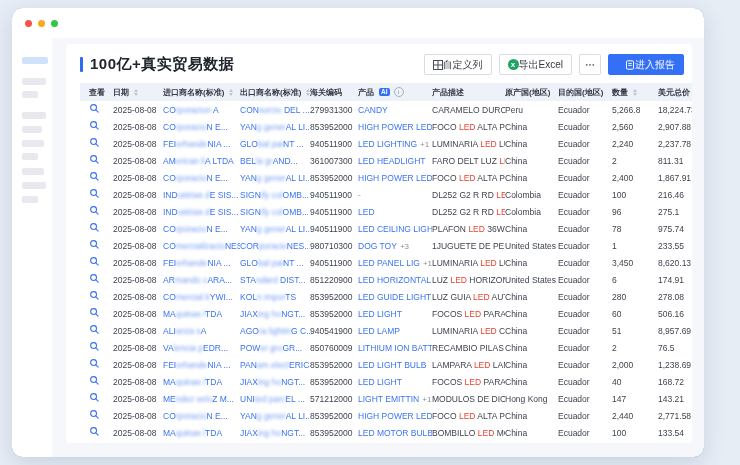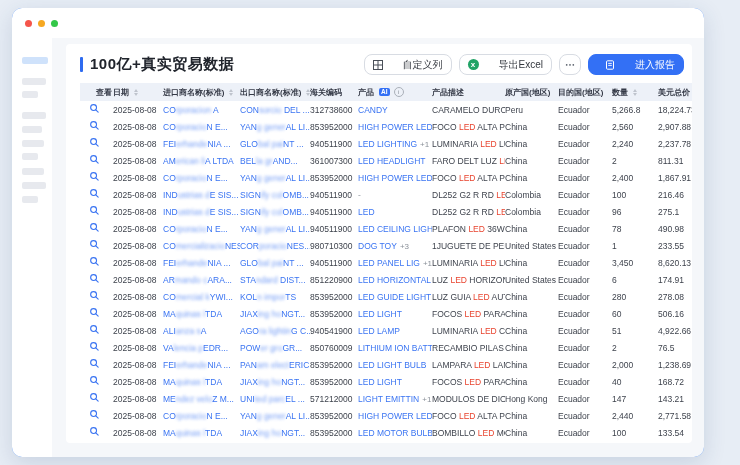--- a/index.html
+++ b/index.html
@@ -15,22 +15,22 @@
   .sidebar{width:40px;flex:0 0 40px;background:#fff;padding:19px 0 0 10px;box-sizing:border-box;}
   .sbar{height:7px;border-radius:2px;background:#e7e9ee;}
   .sbar.active{background:#cfe2fb;}
   .main{flex:1;background:#f5f7fa;padding:6px 12px 14px 14px;min-width:0;box-sizing:border-box;}
   .card{background:#fff;border-radius:4px;height:100%;box-sizing:border-box;padding-top:8px;overflow:hidden;}
   .card-top{display:flex;justify-content:space-between;align-items:center;padding:2px 8px 8px 14px;}
   .title-wrap{display:flex;align-items:center;gap:7px;}
   .accent{width:3px;height:15px;background:#2e6bf0;border-radius:1px;}
   h1.page-title{font-size:15px;font-weight:bold;color:#20242c;margin:0;letter-spacing:.5px;}
   .toolbar{display:flex;gap:7px;align-items:center;}
-  .btn{height:21px;display:inline-flex;align-items:center;gap:20px;padding:0 8px;background:#fff;
-       border:1px solid #d8dce3;border-radius:8px;font-size:10px;color:#34383f;cursor:pointer;white-space:nowrap;}
+  .btn{height:21px;display:inline-flex;align-items:center;gap:0;padding:0 8px;background:#fff;
+       border:1px solid #d8dce3;border-radius:2px;font-size:10px;color:#34383f;cursor:pointer;white-space:nowrap;}
   .btn.more{padding:0 5px;font-weight:bold;color:#6b717b;}
   .btn.primary{background:#3370f5;border-color:#3370f5;color:#fff;padding-left:16px;}
   .excel-ic{width:11px;height:11px;border-radius:50%;background:#21a366;color:#fff;font-size:8px;font-weight:bold;
             display:inline-flex;align-items:center;justify-content:center;line-height:1;}
   table.grid{border-collapse:collapse;table-layout:fixed;margin-left:14px;width:632px;}
   thead th{background:#edf1f8;font-size:8px;color:#343946;font-weight:bold;text-align:left;height:18px;
            padding:0;white-space:nowrap;overflow:visible;}
   thead th .hd{display:inline-flex;align-items:center;gap:2px;}
   tbody td{font-size:8.5px;color:#3e434d;height:17px;padding:0;white-space:nowrap;overflow:hidden;}
   .sort{display:inline-flex;flex-direction:column;gap:1px;margin-left:3px;}
@@ -40,21 +40,21 @@
   .ai-badge{background:#3370f5;color:#fff;font-size:6.5px;font-weight:bold;padding:1px 2px;border-radius:2px;
             margin-left:3px;line-height:1;}
   .info-ic{width:8px;height:8px;border:1px solid #aab0b9;border-radius:50%;color:#aab0b9;font-size:6px;
            display:inline-flex;align-items:center;justify-content:center;margin-left:2px;line-height:1;}
   .view-btn{display:inline-flex;margin-left:9px;cursor:pointer;}
   .link{color:#3a74f2;}
   .blurred{filter:blur(1.6px);opacity:.7;}
   .extra{color:#8a9099;margin-left:3px;font-size:8px;}
   .dash{color:#9aa0a8;}
   .hl{color:#e8432e;}
-  .th-pad{padding-left:16px;}
+  .th-pad{padding-left:9px;}
 </style>
 </head>
 <body>
 
 <div class="stage">
   <div class="window">
 
     <div class="titlebar">
       <span class="dot red"></span>
       <span class="dot yellow"></span>
@@ -190,21 +190,21 @@
                 <tr>
                   <td><span class="view-btn">
                       <svg width="11" height="11" viewBox="0 0 12 12">
                         <circle cx="5" cy="5" r="3.2" fill="none" stroke="#3a74f2" stroke-width="1.2"></circle>
                         <line x1="7.4" y1="7.4" x2="10" y2="10" stroke="#3a74f2" stroke-width="1.2" stroke-linecap="round"></line>
                       </svg>
                     </span></td>
                   <td>2025-08-08</td>
                   <td class="link"><span>CO</span><span class="blurred">rporacion</span><span> A</span></td>
                   <td class="link"><span>CON</span><span class="blurred">sorcio </span><span>DEL ...</span></td>
-                  <td>312738600</td>
+                  <td>279931300</td>
                   <td><span class="link">CANDY</span></td>
                   <td>CARAMELO DURO F</td>
                   <td>Peru</td>
                   <td>Ecuador</td>
                   <td>5,266.8</td>
                   <td>18,224.73</td>
                 </tr>
                 <tr>
                   <td><span class="view-btn">
                       <svg width="11" height="11" viewBox="0 0 12 12">
@@ -322,21 +322,21 @@
                     </span></td>
                   <td>2025-08-08</td>
                   <td class="link"><span>CO</span><span class="blurred">rporacio</span><span>N E...</span></td>
                   <td class="link"><span>YAN</span><span class="blurred">g gener</span><span>AL LI...</span></td>
                   <td>940511900</td>
                   <td><span class="link">LED CEILING LIGHT</span></td>
                   <td>PLAFON <span class="hl">LED</span> 36W C</td>
                   <td>China</td>
                   <td>Ecuador</td>
                   <td>78</td>
-                  <td>490.98</td>
+                  <td>975.74</td>
                 </tr>
                 <tr>
                   <td><span class="view-btn">
                       <svg width="11" height="11" viewBox="0 0 12 12">
                         <circle cx="5" cy="5" r="3.2" fill="none" stroke="#3a74f2" stroke-width="1.2"></circle>
                         <line x1="7.4" y1="7.4" x2="10" y2="10" stroke="#3a74f2" stroke-width="1.2" stroke-linecap="round"></line>
                       </svg>
                     </span></td>
                   <td>2025-08-08</td>
                   <td class="link"><span>CO</span><span class="blurred">mercializacio</span><span>NES...</span></td>
@@ -430,21 +430,21 @@
                     </span></td>
                   <td>2025-08-08</td>
                   <td class="link"><span>ALI</span><span class="blurred">anza s</span><span>A</span></td>
                   <td class="link"><span>AGO</span><span class="blurred">ra lightin</span><span>G C...</span></td>
                   <td>940541900</td>
                   <td><span class="link">LED LAMP</span></td>
                   <td>LUMINARIA <span class="hl">LED</span> CO</td>
                   <td>China</td>
                   <td>Ecuador</td>
                   <td>51</td>
-                  <td>4,922.66</td>
+                  <td>8,957.69</td>
                 </tr>
                 <tr>
                   <td><span class="view-btn">
                       <svg width="11" height="11" viewBox="0 0 12 12">
                         <circle cx="5" cy="5" r="3.2" fill="none" stroke="#3a74f2" stroke-width="1.2"></circle>
                         <line x1="7.4" y1="7.4" x2="10" y2="10" stroke="#3a74f2" stroke-width="1.2" stroke-linecap="round"></line>
                       </svg>
                     </span></td>
                   <td>2025-08-08</td>
                   <td class="link"><span>VA</span><span class="blurred">lencia p</span><span>EDR...</span></td>

